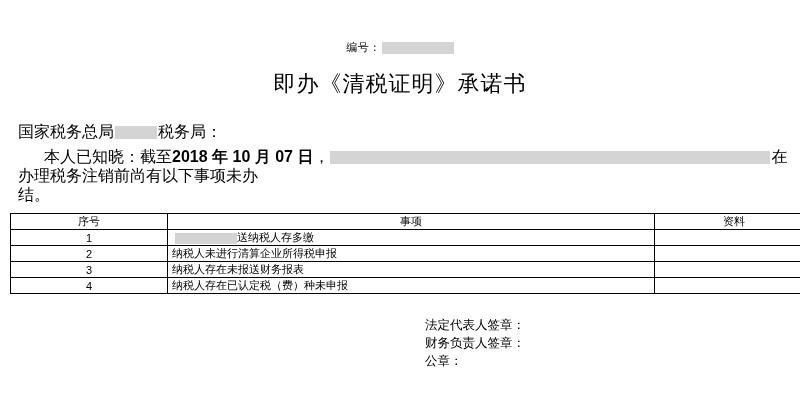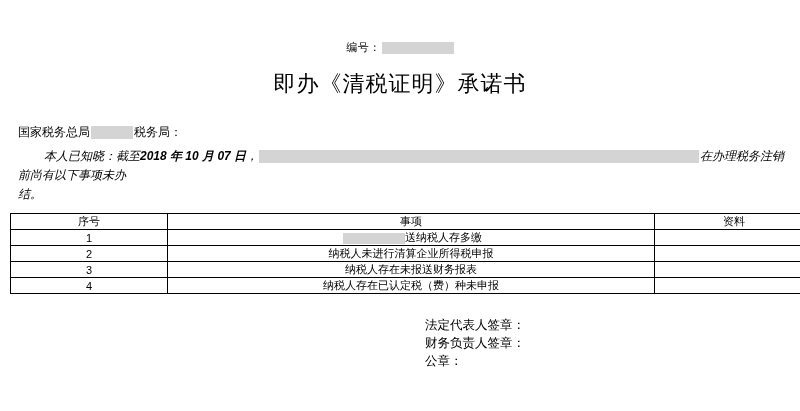--- a/index.html
+++ b/index.html
@@ -55,37 +55,36 @@
     margin-top: 14px;
     margin-bottom: 2px;
     font-family: "DejaVu Serif", "Liberation Serif", serif;
     font-weight: normal;
   }
 
   
   .addressee {
     margin-top: 24px;
     margin-left: 8px;
-    font-size: 12px;
+    font-size: 16px;
     line-height: 18px;
     white-space: nowrap;
   }
   .redact-bureau {
     width: 42px;
     height: 13px;
     margin: 0 1px;
   }
 
   
   .para-known {
     margin-top: 6px;
     margin-left: 8px;
-    font-size: 12px;
+    font-size: 16px;
     line-height: 19px;
-    font-style: italic;
   }
   .para-known .indent { padding-left: 26px; }
   .redact-company {
     width: 440px;
     height: 13px;
     margin: 0 1px;
   }
   .bold { font-weight: bold; }
 
   
@@ -98,21 +97,21 @@
   }
   table.matters th,
   table.matters td {
     border: 1px solid #000000;
     height: 15px;
     padding: 0 4px;
     font-weight: normal;
   }
   table.matters th { text-align: center; }
   .col-seq { width: 148px; text-align: center; }
-  .col-item { width: 478px; text-align: center; }
+  .col-item { width: 478px; text-align: left; }
   .col-doc  { width: 150px; text-align: left; }
   .redact-row1 {
     width: 62px;
     height: 11px;
     margin-left: 3px;
   }
 
   
   .para-commit {
     margin-top: 14px;

